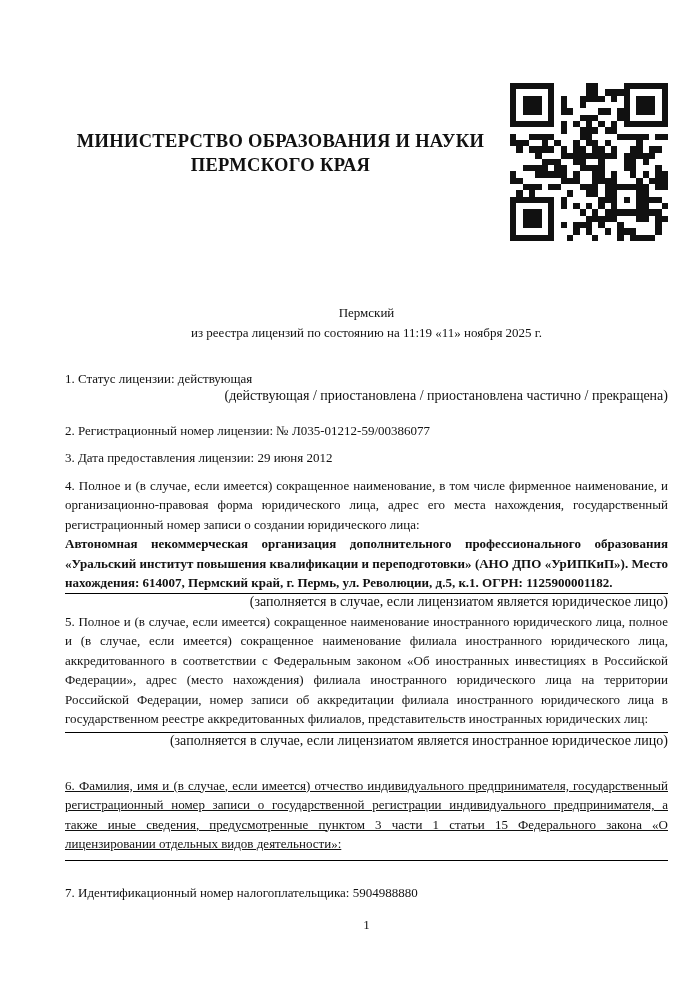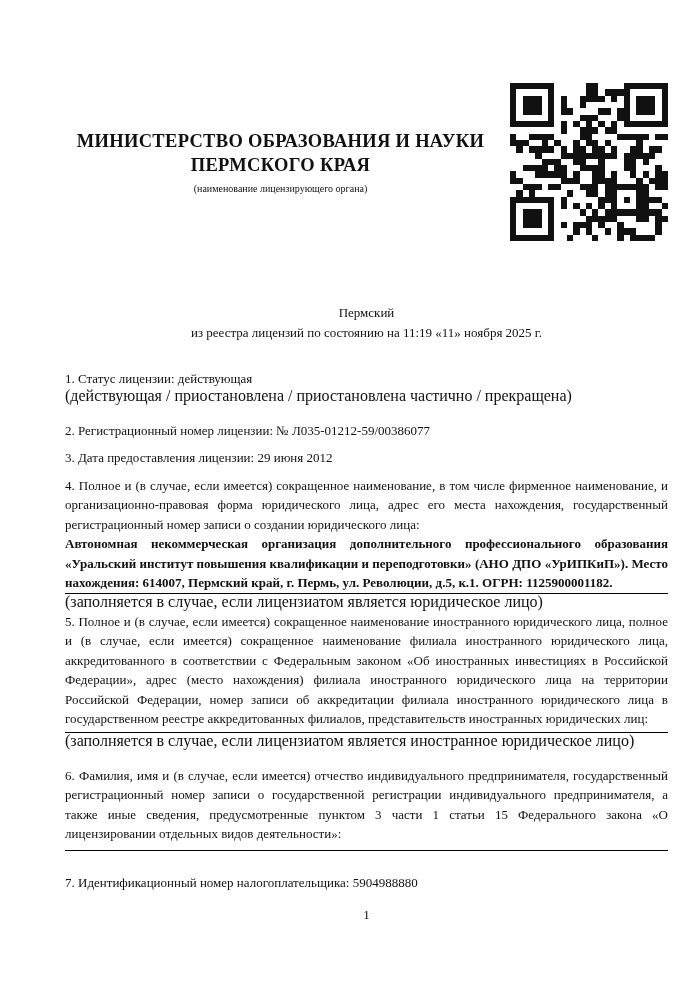--- a/index.html
+++ b/index.html
@@ -16,42 +16,41 @@
     overflow:hidden;
   }
   .header { display:flex; align-items:flex-start; height:158px; }
   .ministry { flex:1 1 auto; text-align:center; padding-top:46px; padding-right:14px; }
   .ministry-title { font-weight:bold; font-size:18.5px; line-height:24px; letter-spacing:0.3px; }
   .ministry-caption { font-size:10px; line-height:13px; margin-top:5px; }
   .qr-box { flex:0 0 158px; width:158px; height:158px; }
   .qr-box svg { width:100%; height:100%; display:block; }
   .doc-title { text-align:center; margin-top:62px; }
   .item { text-align:justify; }
-  .small-caption { font-size:16px; line-height:14px; text-align:left; }
+  .small-caption { font-size:14px; line-height:14px; text-align:right; }
   .m-item1 { margin-top:27px; text-align:left; }
   .m-item2 { margin-top:18px; text-align:left; }
   .m-item3 { margin-top:8px; text-align:left; }
   .m-item4s { margin-top:8px; }
   .field-filled { border-bottom:1.5px solid #000;font-weight:bold; }
   .m-item5 { margin-top:3px; padding-bottom:3px; border-bottom:1.5px solid #000; }
-  .m-item6 { margin-top:18px; padding-bottom:6px; border-bottom:1.5px solid #000; }
+  .m-item6 { margin-top:28px; padding-bottom:6px; border-bottom:1.5px solid #000;text-decoration:underline; }
   .cap-gap { margin-top:1px; }
   .m-item7 { margin-top:22px; text-align:left; }
   .footer { margin-top:13px; text-align:center; }
 </style>
 </head>
 <body>
 
 <div class="page">
 
   <div class="header">
     <div class="ministry">
       <div class="ministry-title">МИНИСТЕРСТВО ОБРАЗОВАНИЯ И НАУКИ</div>
       <div class="ministry-title">ПЕРМСКОГО КРАЯ</div>
-      <div class="ministry-caption">(наименование лицензирующего органа)</div>
     </div>
     <div class="qr-box">
         <svg viewBox="0 0 25 25" xmlns="http://www.w3.org/2000/svg" shape-rendering="crispEdges" fill="#111111">
           <rect x="0" y="0" width="1" height="1"></rect>
           <rect x="1" y="0" width="1" height="1"></rect>
           <rect x="2" y="0" width="1" height="1"></rect>
           <rect x="3" y="0" width="1" height="1"></rect>
           <rect x="4" y="0" width="1" height="1"></rect>
           <rect x="5" y="0" width="1" height="1"></rect>
           <rect x="6" y="0" width="1" height="1"></rect>

